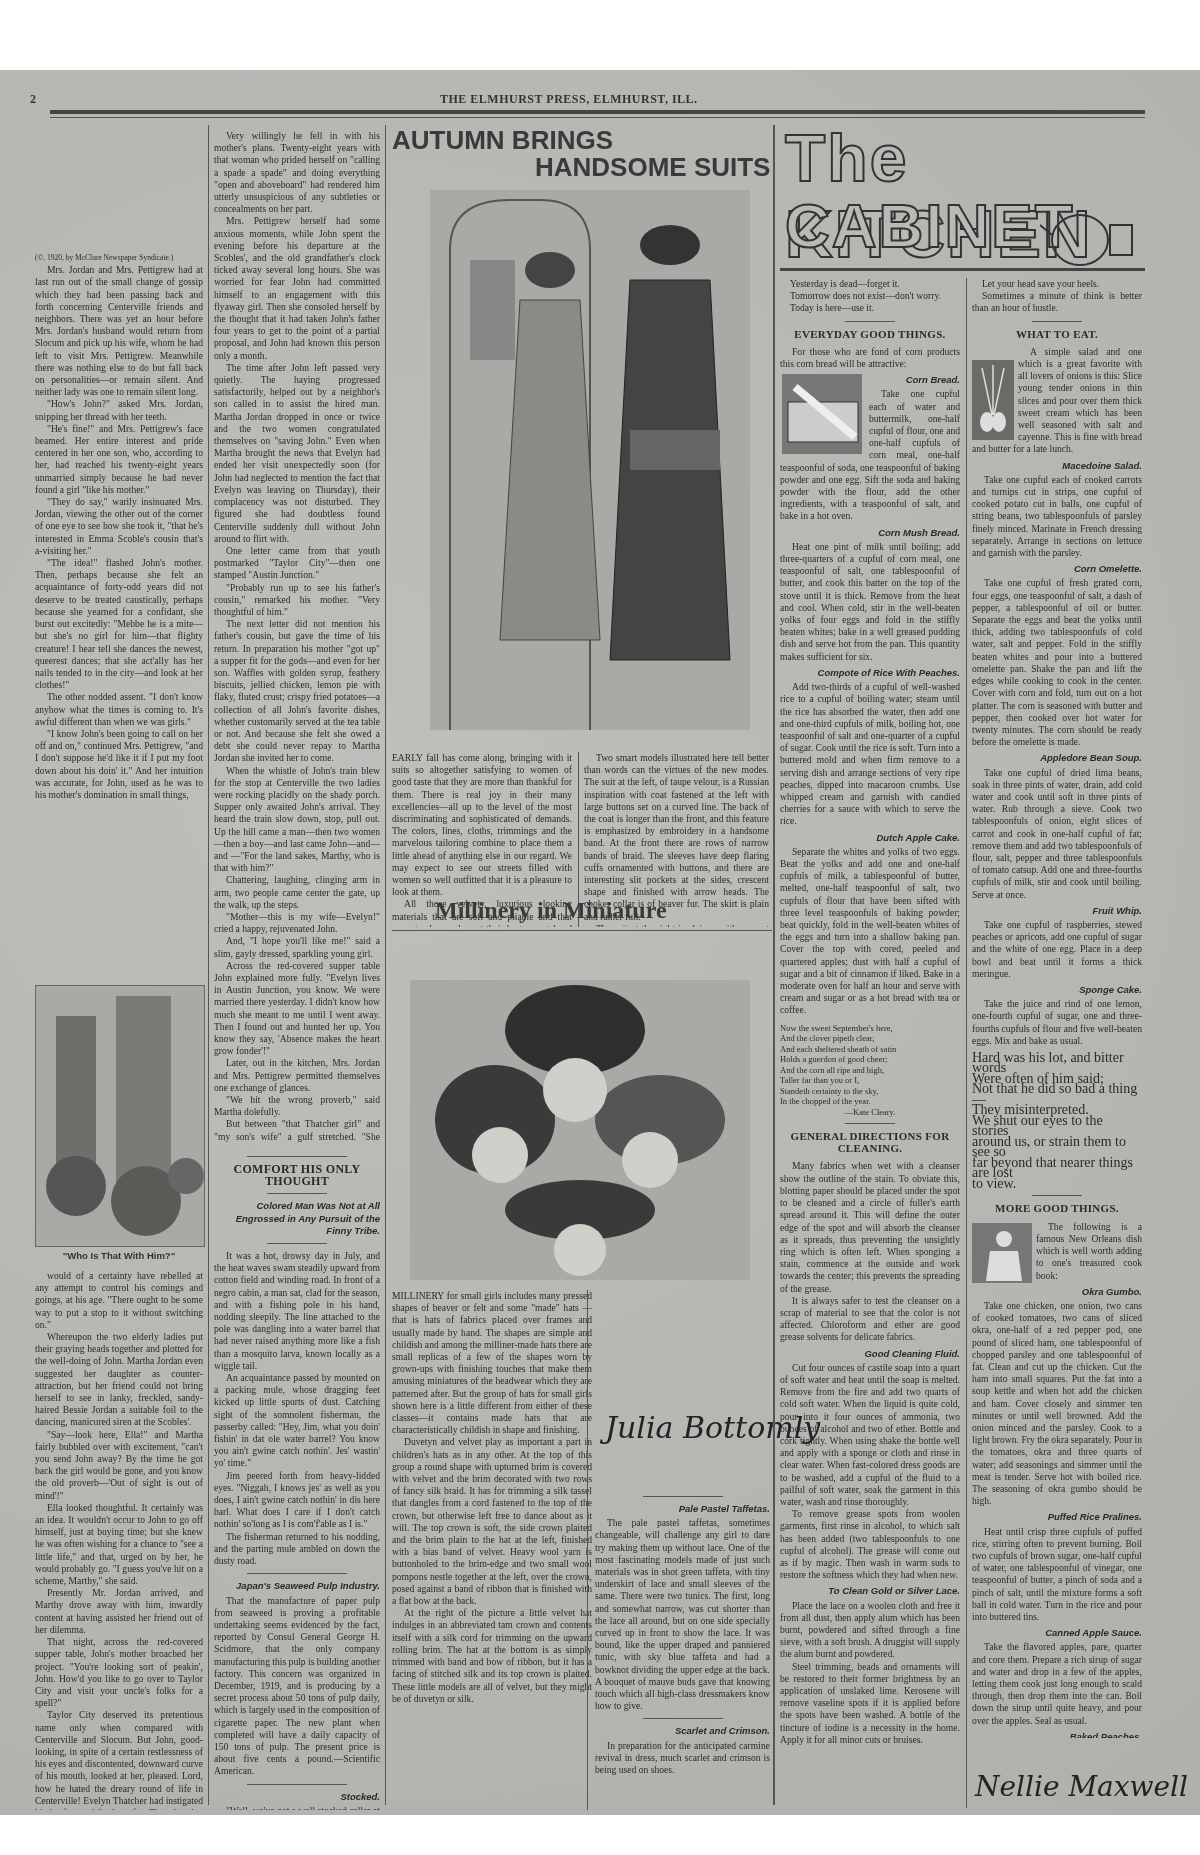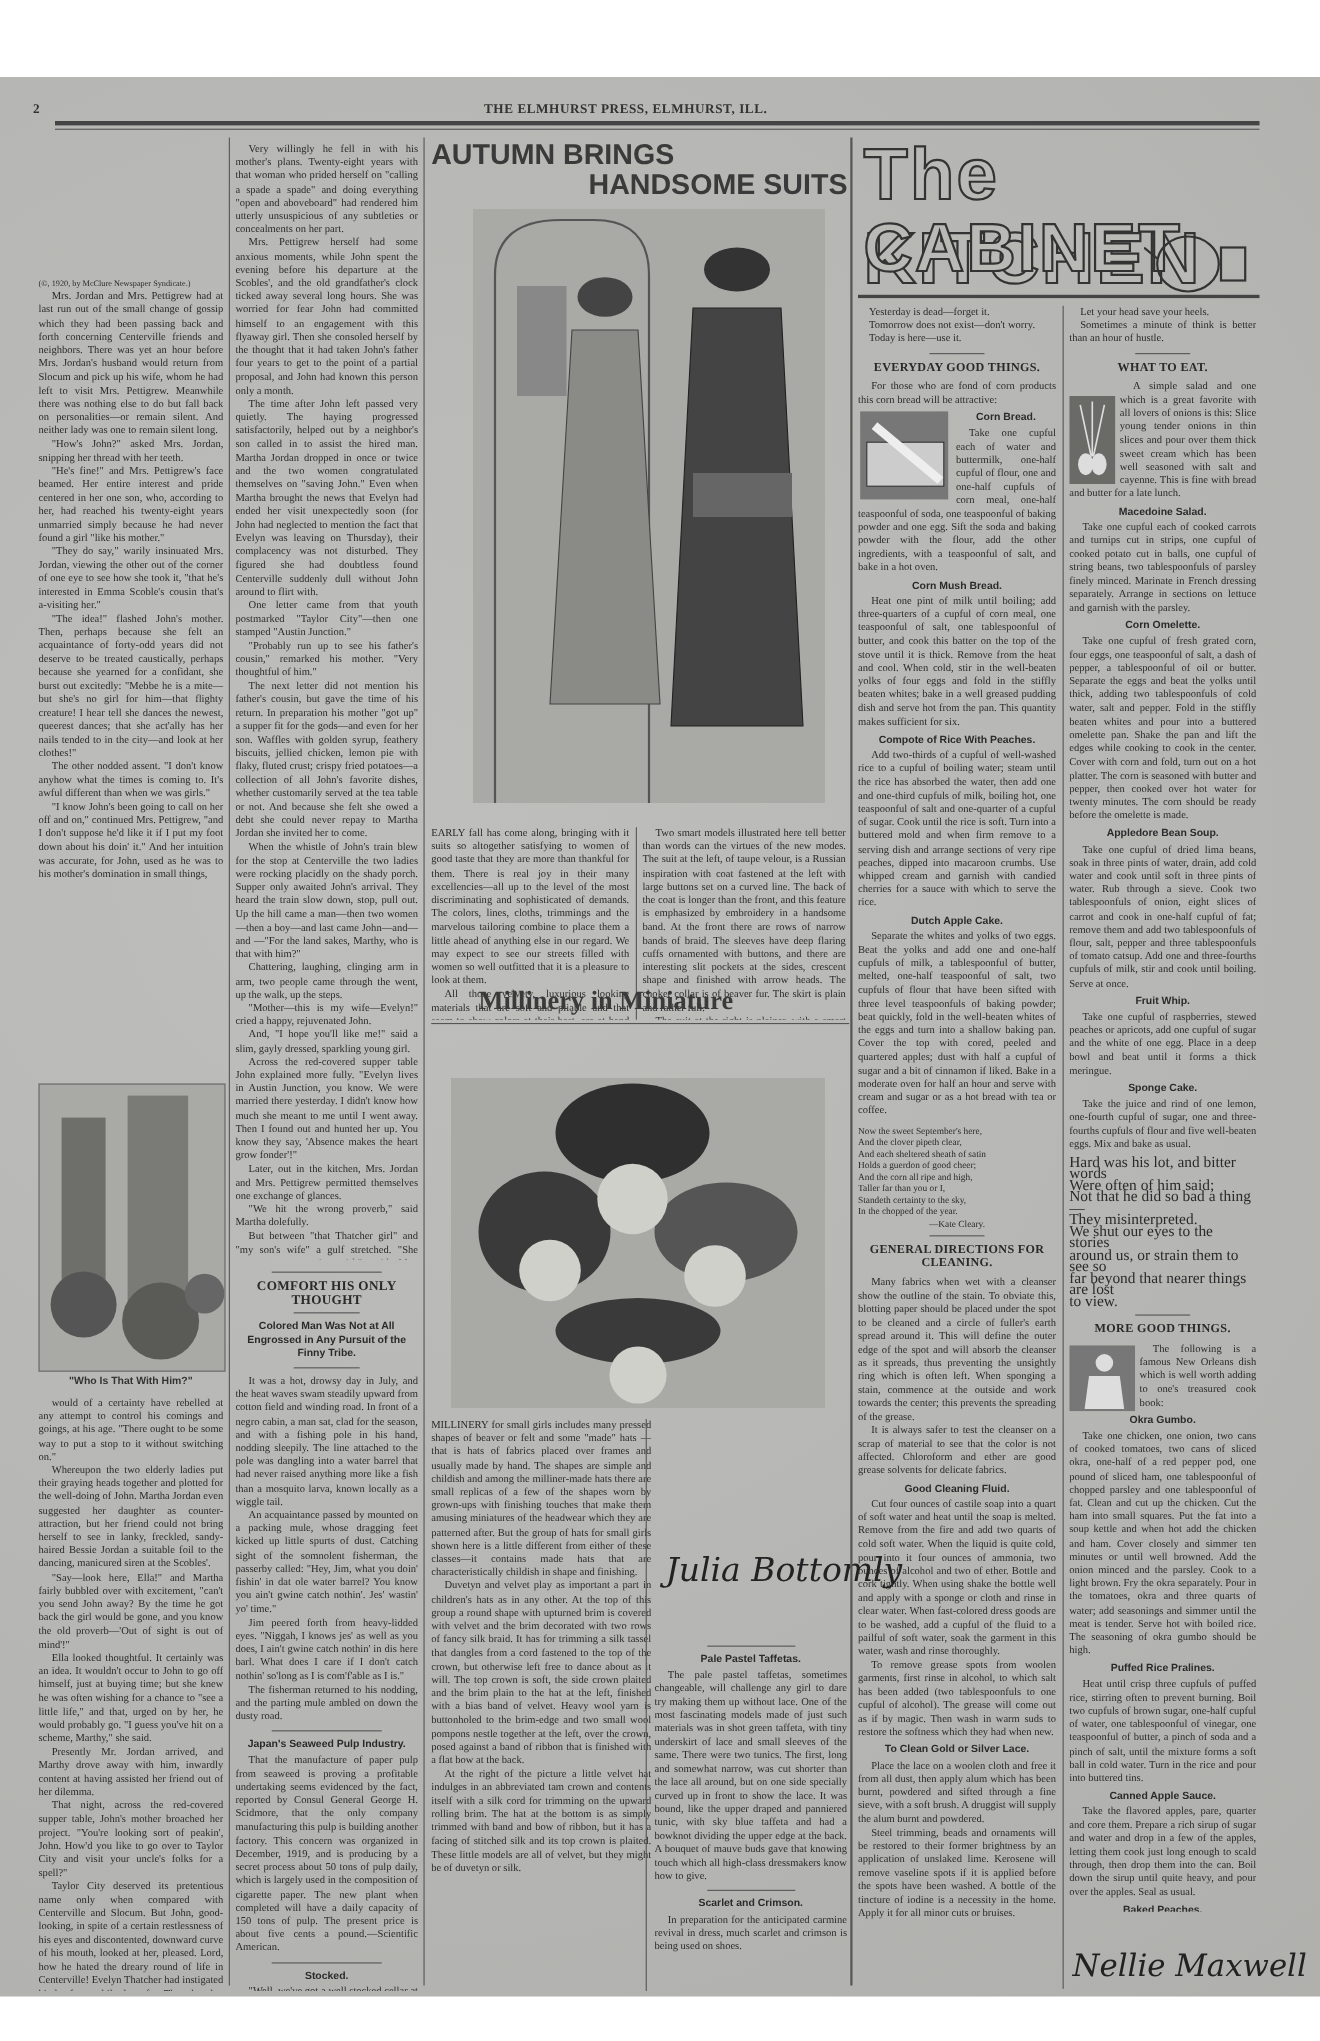--- a/index.html
+++ b/index.html
@@ -36,21 +36,21 @@
   }
   .boxtitle .h { font-size: 19px; line-height: 24px; color: #444; margin-top: 14px; font-weight: bold; }
   .boxtitle .by { font-size: 9.5px; font-weight: bold; color: #444; margin-top: 22px; letter-spacing: 0.5px; }
   .credit { font-size: 7.5px; }
   .illus { position: absolute; background: #8d8d8a; border: 1px solid #666; }
   .illus.light { background: #a9a9a5; }
   .caption { position: absolute; font-family: "Liberation Sans", sans-serif; font-size: 9.5px; font-weight: bold; text-align: center; color: #333; }
   .headline-big {
     position: absolute; font-family: "Liberation Sans", sans-serif; font-weight: bold; color: #3a3a3a;
   }
-  .subhead { font-family: "Liberation Sans", sans-serif; font-weight: bold; text-align: center; font-size: 9.5px; margin: 4px 0 2px; text-indent: 0 !important; }
+  .subhead { font-family: "Liberation Sans", sans-serif; font-weight: bold; text-align: right; font-size: 9.5px; margin: 4px 0 2px; text-indent: 0 !important; font-style: italic; }
   .sec-head { font-family: Liberation Serif, serif; font-weight: bold; text-align: center; font-size: 11px; margin: 6px 0; text-indent: 0 !important; letter-spacing: 0.3px; }
   .kc-title {
     position: absolute; left: 775px; top: 50px; width: 370px; height: 145px;
     font-family: "Liberation Sans", sans-serif; color: #b9b9b6;
     -webkit-text-stroke: 2px #333; font-weight: bold;
   }
   .kc-title .l1 { position: absolute; left: 10px; top: 0px; font-size: 66px; letter-spacing: 2px; }
   .kc-title .l2 { position: absolute; left: 10px; top: 70px; font-size: 62px; letter-spacing: 2px; }
   .sig { position: absolute; font-family: "DejaVu Serif", serif; font-style: italic; font-size: 28px; color: #222; }
   .poem p { text-indent: 0; text-align: left; }
@@ -101,21 +101,21 @@
   <div class="vrule" style="left:208px; top:55px; height:1680px;"></div>
 
   <div class="col" style="left:214px; top:60px; width:166px; height:1015px;">
     <p>Very willingly he fell in with his mother's plans. Twenty-eight years with that woman who prided herself on "calling a spade a spade" and doing everything "open and aboveboard" had rendered him utterly unsuspicious of any subtleties or concealments on her part.</p>
     <p>Mrs. Pettigrew herself had some anxious moments, while John spent the evening before his departure at the Scobles', and the old grandfather's clock ticked away several long hours. She was worried for fear John had committed himself to an engagement with this flyaway girl. Then she consoled herself by the thought that it had taken John's father four years to get to the point of a partial proposal, and John had known this person only a month.</p>
     <p>The time after John left passed very quietly. The haying progressed satisfactorily, helped out by a neighbor's son called in to assist the hired man. Martha Jordan dropped in once or twice and the two women congratulated themselves on "saving John." Even when Martha brought the news that Evelyn had ended her visit unexpectedly soon (for John had neglected to mention the fact that Evelyn was leaving on Thursday), their complacency was not disturbed. They figured she had doubtless found Centerville suddenly dull without John around to flirt with.</p>
     <p>One letter came from that youth postmarked "Taylor City"—then one stamped "Austin Junction."</p>
     <p>"Probably run up to see his father's cousin," remarked his mother. "Very thoughtful of him."</p>
     <p>The next letter did not mention his father's cousin, but gave the time of his return. In preparation his mother "got up" a supper fit for the gods—and even for her son. Waffles with golden syrup, feathery biscuits, jellied chicken, lemon pie with flaky, fluted crust; crispy fried potatoes—a collection of all John's favorite dishes, whether customarily served at the tea table or not. And because she felt she owed a debt she could never repay to Martha Jordan she invited her to come.</p>
     <p>When the whistle of John's train blew for the stop at Centerville the two ladies were rocking placidly on the shady porch. Supper only awaited John's arrival. They heard the train slow down, stop, pull out. Up the hill came a man—then two women—then a boy—and last came John—and—and —"For the land sakes, Marthy, who is that with him?"</p>
-    <p>Chattering, laughing, clinging arm in arm, two people came through the went, up the walk, up the steps.</p>
+    <p>Chattering, laughing, clinging arm in arm, two people came center the gate, up the walk, up the steps.</p>
     <p>"Mother—this is my wife—Evelyn!" cried a happy, rejuvenated John.</p>
     <p>And, "I hope you'll like me!" said a slim, gayly dressed, sparkling young girl.</p>
     <p>Across the red-covered supper table John explained more fully. "Evelyn lives in Austin Junction, you know. We were married there yesterday. I didn't know how much she meant to me until I went away. Then I found out and hunted her up. You know they say, 'Absence makes the heart grow fonder'!"</p>
     <p>Later, out in the kitchen, Mrs. Jordan and Mrs. Pettigrew permitted themselves one exchange of glances.</p>
     <p>"We hit the wrong proverb," said Martha dolefully.</p>
     <p>But between "that Thatcher girl" and "my son's wife" a gulf stretched. "She seems a very nice girl," said Mrs. Pettigrew complacently. "And you know 'all's well that ends well'!"</p>
   </div>
   <div class="col" style="left:214px; top:1080px; width:166px; height:660px;">
     <div class="hrule" style="width:100px;"></div>
     <div class="sec-head" style="font-size:12px;">COMFORT HIS ONLY THOUGHT</div>

